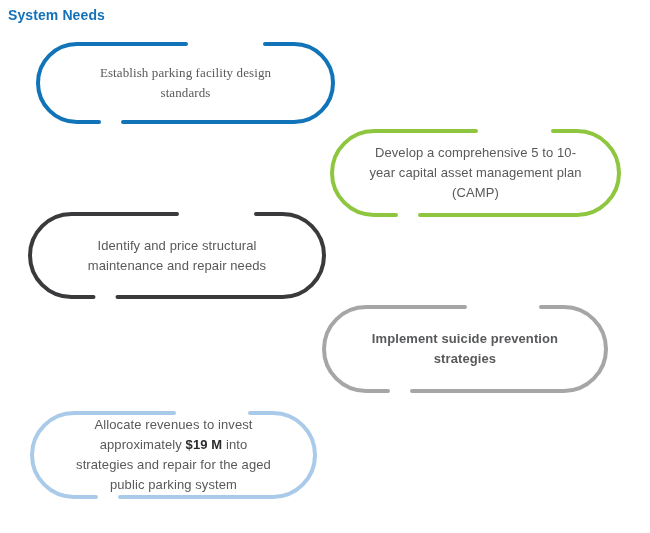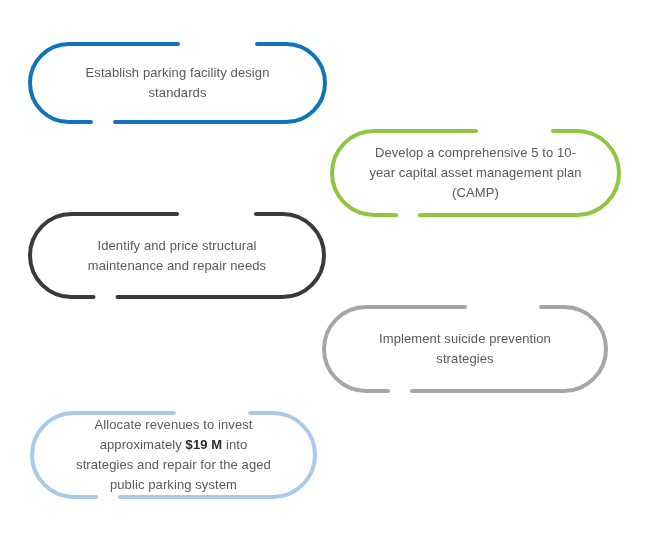--- a/index.html
+++ b/index.html
@@ -23,22 +23,23 @@
     display:flex;flex-direction:column;justify-content:center;align-items:center;
     font-size:13px;line-height:20px;letter-spacing:.1px;text-align:center;
   }
   .cap-text .line{white-space:nowrap;}
   .cap-text b{font-weight:bold;}
 </style>
 </head>
 <body style="background: rgb(255, 255, 255);">
 
 <div class="canvas">
+  <div class="title" style="color: rgb(18, 113, 184);">System Needs</div>
 
-  <div class="capsule" style="left:28px;top:42px;width:299px;height:82px;">
+  <div class="capsule" style="left:36px;top:42px;width:299px;height:82px;font-family:Liberation Serif, serif;">
       <svg width="299" height="82" viewBox="0 0 299 82">
         <path d="M 63 80 H 41 A 39 39 0 0 1 41 2 H 150" fill="none" stroke="#1173b8" stroke-width="4" stroke-linecap="round"></path>
         <path d="M 229 2 H 258 A 39 39 0 0 1 258 80 H 87" fill="none" stroke="#1173b8" stroke-width="4" stroke-linecap="round"></path>
       </svg>
       <div class="cap-text" style="color: rgb(88, 89, 91);">
         <div class="line">Establish parking facility design</div>
         <div class="line">standards</div>
       </div>
     </div>
 
@@ -63,21 +64,21 @@
         <div class="line">Identify and price structural</div>
         <div class="line">maintenance and repair needs</div>
       </div>
     </div>
 
   <div class="capsule" style="left:322px;top:305px;width:286px;height:88px;">
       <svg width="286" height="88" viewBox="0 0 286 88">
         <path d="M 66 86 H 44 A 42 42 0 0 1 44 2 H 143" fill="none" stroke="#a6a6a6" stroke-width="4" stroke-linecap="round"></path>
         <path d="M 219 2 H 242 A 42 42 0 0 1 242 86 H 90" fill="none" stroke="#a6a6a6" stroke-width="4" stroke-linecap="round"></path>
       </svg>
-      <div class="cap-text" style="color: rgb(88, 89, 91);">
+      <div class="cap-text" style="color: rgb(88, 89, 91); font-weight: bold;">
         <div class="line">Implement suicide prevention</div>
         <div class="line">strategies</div>
       </div>
     </div>
 
   <div class="capsule" style="left:30px;top:411px;width:287px;height:88px;">
       <svg width="287" height="88" viewBox="0 0 287 88">
         <path d="M 66 86 H 44 A 42 42 0 0 1 44 2 H 144" fill="none" stroke="#a9cbe9" stroke-width="4" stroke-linecap="round"></path>
         <path d="M 220 2 H 243 A 42 42 0 0 1 243 86 H 90" fill="none" stroke="#a9cbe9" stroke-width="4" stroke-linecap="round"></path>
       </svg>

